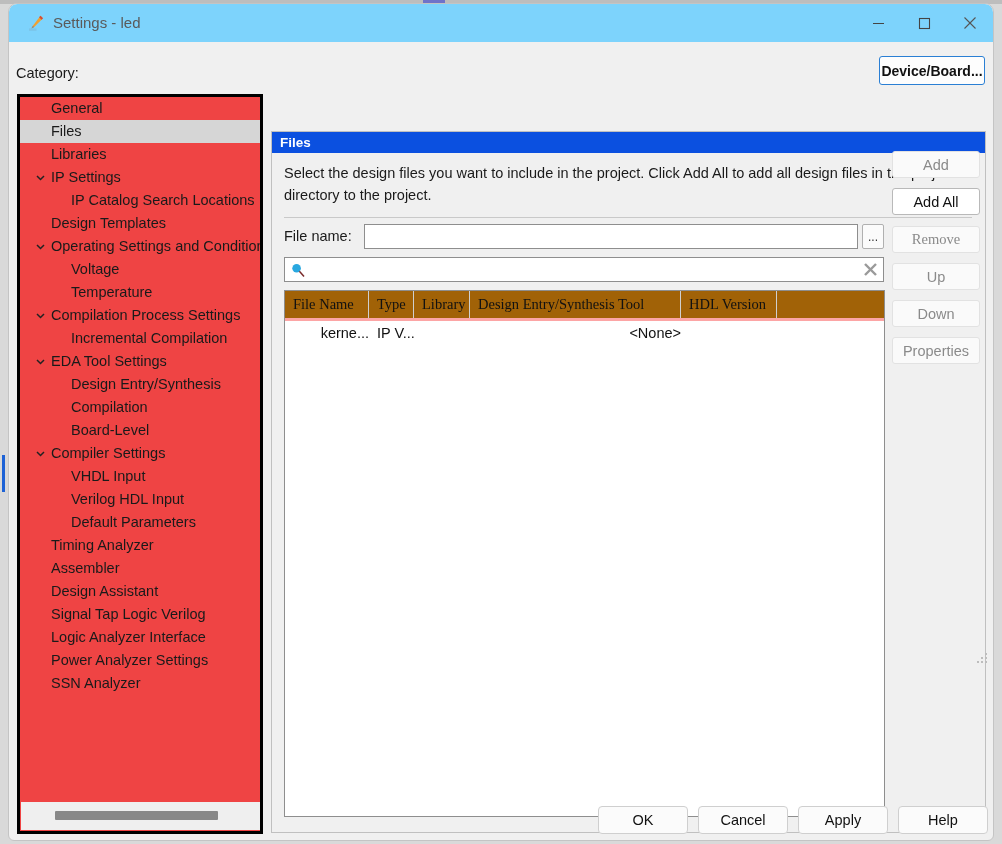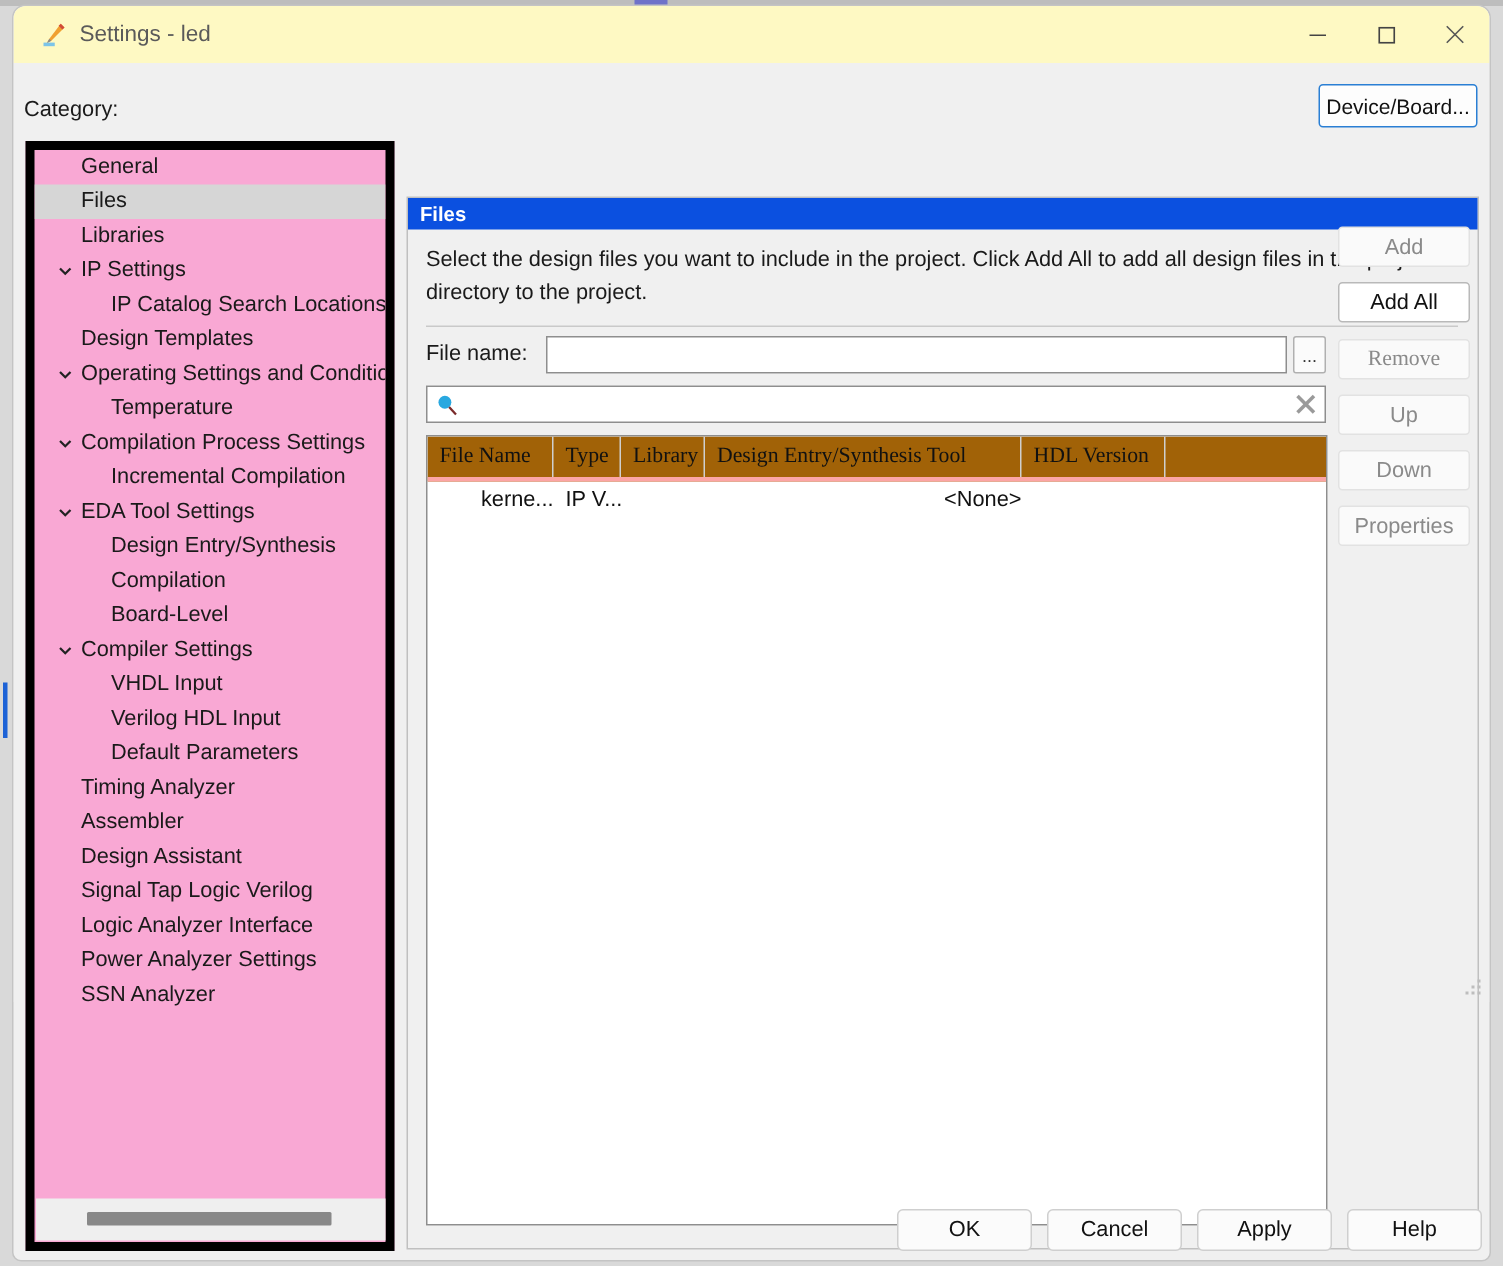--- a/index.html
+++ b/index.html
@@ -47,21 +47,21 @@
     border-radius: 9px 9px 6px 6px;
     box-sizing: border-box;
     overflow: hidden;
   }
 
   
   #titlebar {
     position: absolute;
     left: 0; top: 0;
     width: 984px; height: 38px;
-    background: #fef9c3;
+    background: #7dd3fc;
     border-radius: 8px 8px 0 0;
     box-sizing: border-box;
   }
   #app-icon {
     position: absolute;
     left: 18px; top: 10px;
     width: 18px; height: 18px;
   }
   #title-text {
     position: absolute;
@@ -111,29 +111,30 @@
     border: 1px solid #2a7fd4;
     border-radius: 3px;
     font-family: "Liberation Sans", sans-serif;
     font-size: 14px;
     color: #111;
     cursor: default;
     padding: 0;
     box-sizing: border-box;
     white-space: nowrap;
     overflow: hidden;
+    font-weight: bold;
   }
 
   
   #tree-panel {
     position: absolute;
     left: 8px; top: 52px;
     width: 246px; height: 740px;
-    background: #f9a8d4;
-    border: 6px solid #000000;
+    background: #ef4444;
+    border: 3px solid #000000;
     box-sizing: border-box;
     overflow: hidden;
   }
   .tree-item {
     position: relative;
     height: 23px;
     line-height: 23px;
     white-space: nowrap;
     font-size: 14.5px;
     color: #1a1a1a;
@@ -413,20 +414,21 @@
                 <polyline points="2,4 5.5,7.5 9,4" fill="none" stroke="#222" stroke-width="1.5"></polyline>
               </svg>
             </span><span>IP Settings</span></div>
           <div class="tree-item lvl1"><span>IP Catalog Search Locations</span></div>
           <div class="tree-item lvl0"><span>Design Templates</span></div>
           <div class="tree-item lvl0"><span class="tree-chevron">
               <svg width="11" height="11" viewBox="0 0 11 11">
                 <polyline points="2,4 5.5,7.5 9,4" fill="none" stroke="#222" stroke-width="1.5"></polyline>
               </svg>
             </span><span>Operating Settings and Conditions</span></div>
+          <div class="tree-item lvl1"><span>Voltage</span></div>
           <div class="tree-item lvl1"><span>Temperature</span></div>
           <div class="tree-item lvl0"><span class="tree-chevron">
               <svg width="11" height="11" viewBox="0 0 11 11">
                 <polyline points="2,4 5.5,7.5 9,4" fill="none" stroke="#222" stroke-width="1.5"></polyline>
               </svg>
             </span><span>Compilation Process Settings</span></div>
           <div class="tree-item lvl1"><span>Incremental Compilation</span></div>
           <div class="tree-item lvl0"><span class="tree-chevron">
               <svg width="11" height="11" viewBox="0 0 11 11">
                 <polyline points="2,4 5.5,7.5 9,4" fill="none" stroke="#222" stroke-width="1.5"></polyline>

